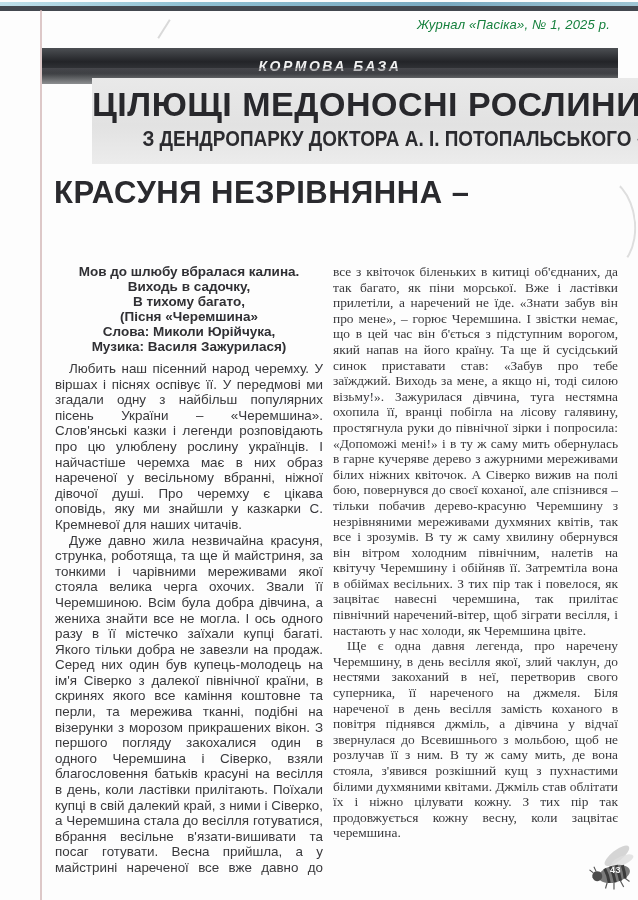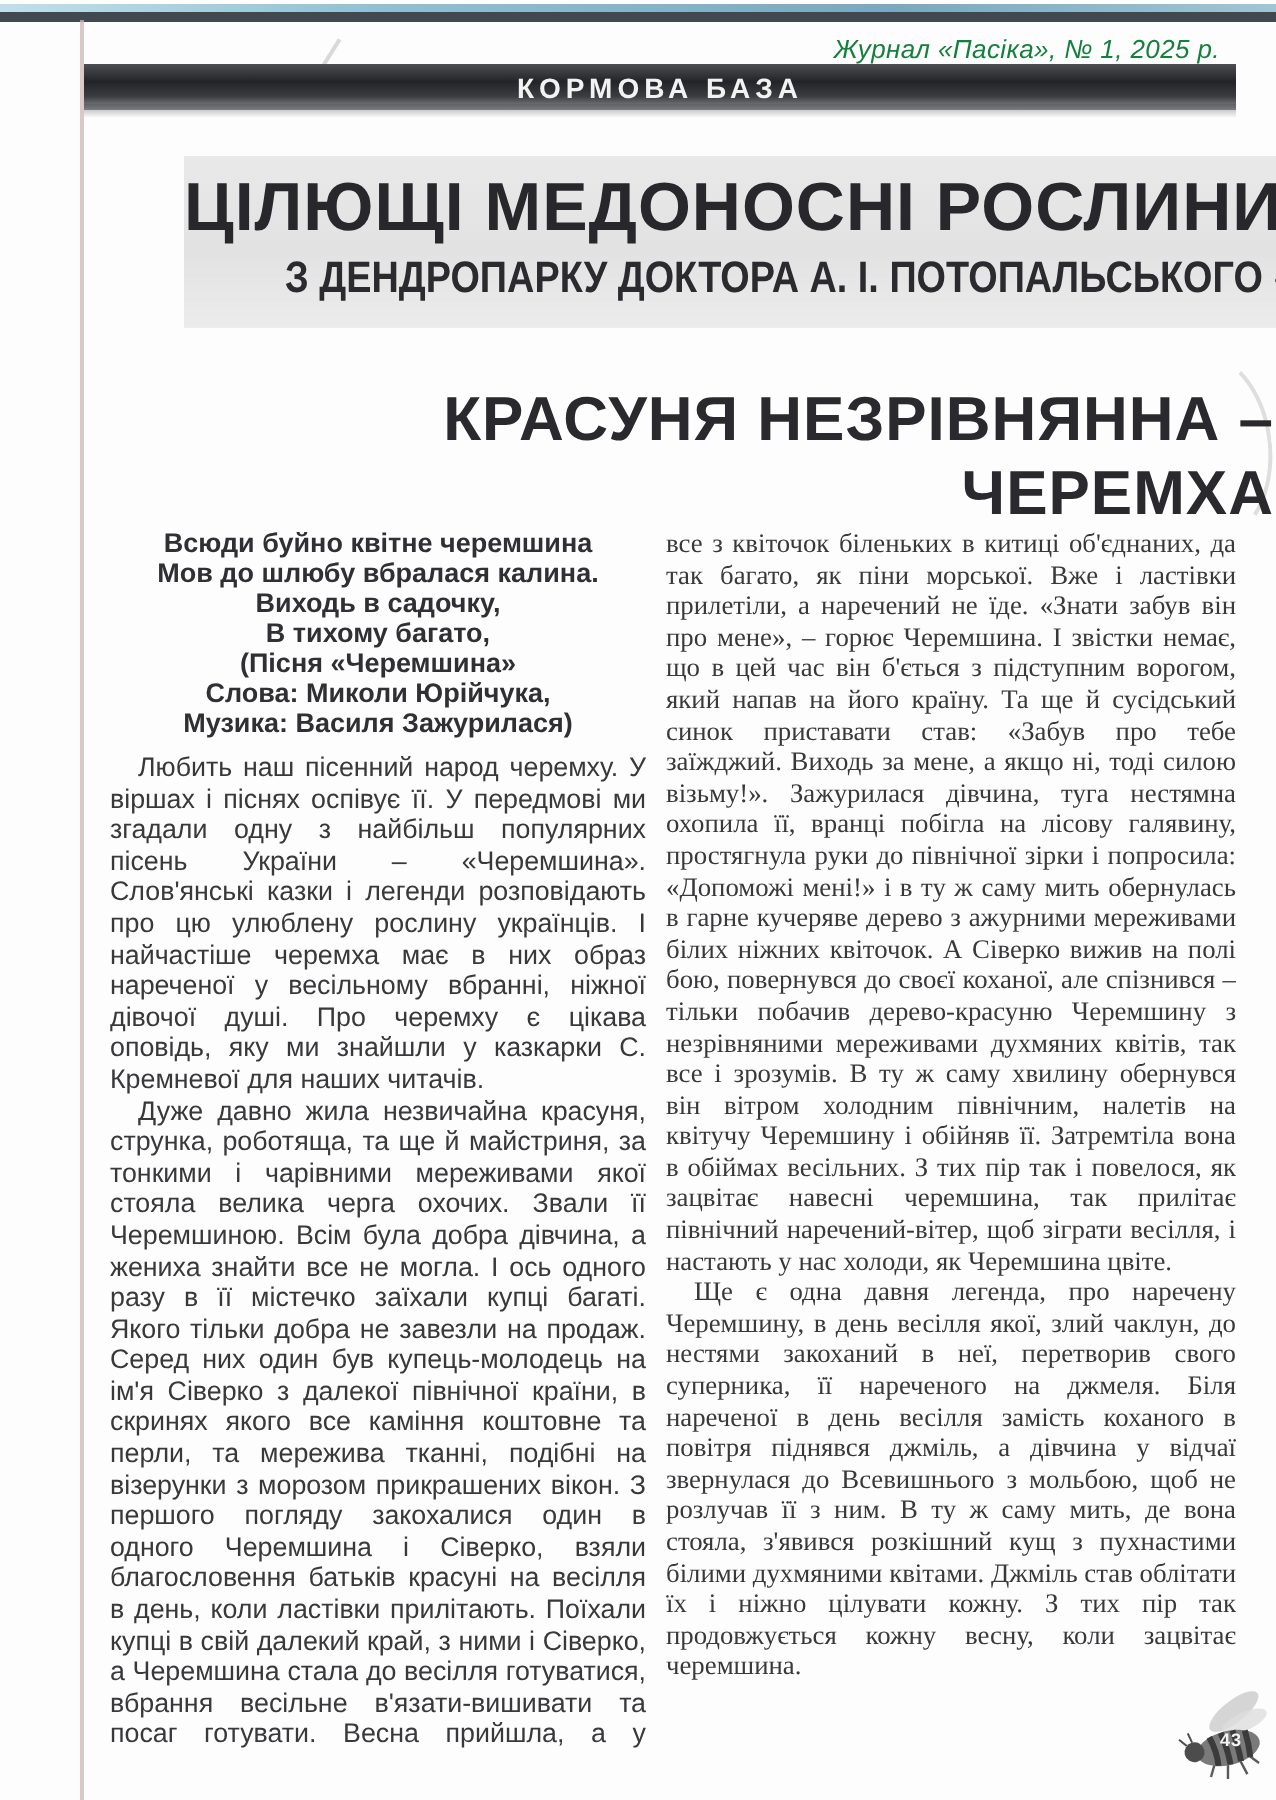--- a/index.html
+++ b/index.html
@@ -15,39 +15,39 @@
     border:2px solid transparent;border-right-color:#dedede;border-radius:50%;
     transform:rotate(-6deg);}
   .scratch{position:absolute;left:163px;top:18px;width:2px;height:22px;background:#d9d9d9;
     transform:rotate(32deg);}
 
   
   .journal-header{position:absolute;top:17px;right:28px;font-size:13px;font-style:italic;
     color:#15803d;letter-spacing:.2px;}
 
   
-  .banner{position:absolute;left:42px;top:32px;width:576px;height:23px;
+  .banner{position:absolute;left:42px;top:48px;width:576px;height:36px;
     background:linear-gradient(180deg,#4c4f53 0%,#232428 38%,#3a3c40 70%,#8d8f91 100%);
-    display:flex;align-items:center;justify-content:center;}
+    display:flex;align-items:center;justify-content:center;font-style:italic;}
   .banner::after{content:"";position:absolute;left:0;right:0;top:20px;height:7px;
     background:linear-gradient(180deg,rgba(90,90,95,.55),rgba(255,255,255,0));}
   .banner span{color:#f2f2f2;font-weight:bold;font-size:14px;letter-spacing:2.5px;}
 
   
   .title-block{position:absolute;left:54px;top:78px;width:566px;height:86px;
     background:linear-gradient(180deg,#e9e9e9 0%,#e2e2e2 55%,#ececec 100%);
     text-align:left;margin-left:38px;}
   .main-title{margin-top:6px;font-size:34px;font-weight:bold;color:#28282c;
     letter-spacing:.5px;line-height:40px;}
   .main-subtitle{display:inline-block;font-size:22px;font-weight:bold;color:#2b2b2f;
     transform:scaleX(.86);transform-origin:center;white-space:nowrap;line-height:30px;}
 
   
-  .article-title{position:absolute;left:54px;top:174px;width:566px;margin:17px;
-    text-align:right;font-size:31px;font-weight:bold;color:#2a2a2e;line-height:37px;
+  .article-title{position:absolute;left:54px;top:174px;width:566px;margin:0;
+    text-align:left;font-size:31px;font-weight:bold;color:#2a2a2e;line-height:37px;
     letter-spacing:.5px;}
 
   
   .columns{position:absolute;left:55px;top:264px;width:563px;height:612px;
     display:flex;gap:10px;overflow:hidden;}
   .col{color:#39393c;font-size:13.4px;line-height:15.6px;text-align:justify;}
   .col-left{width:268px;}
   .col-right{width:285px;font-family:Liberation Serif, serif;}
   .poem{text-align:center;font-weight:bold;color:#303034;line-height:15px;
     font-size:13.5px;margin-bottom:7px;}
@@ -75,26 +75,25 @@
 
   <div class="banner">
     <span>КОРМОВА БАЗА</span>
   </div>
 
   <div class="title-block">
     <div class="main-title">ЦІЛЮЩІ МЕДОНОСНІ РОСЛИНИ</div>
     <div class="main-subtitle">З ДЕНДРОПАРКУ ДОКТОРА А. І. ПОТОПАЛЬСЬКОГО «ПЕРЕМОГА»</div>
   </div>
 
-  <h1 class="article-title"><span>КРАСУНЯ НЕЗРІВНЯННА –</span><br><span>ЧЕРЕМХА</span></h1>
+  <h1 class="article-title"><span>КРАСУНЯ НЕЗРІВНЯННА –</span><br></h1>
 
   <div class="columns">
     <div class="col col-left">
       <div class="poem">
-        <div>Всюди буйно квітне черемшина</div>
         <div>Мов до шлюбу вбралася калина.</div>
         <div>Виходь в садочку,</div>
         <div>В тихому багато,</div>
         <div>(Пісня «Черемшина»</div>
         <div>Слова: Миколи Юрійчука,</div>
         <div>Музика: Василя Зажурилася)</div>
       </div>
       <p class="indent">Любить наш пісенний народ черемху. У віршах і піснях оспівує її. У передмові ми згадали одну з найбільш популярних пісень України – «Черемшина». Слов'янські казки і легенди розповідають про цю улюблену рослину українців. І найчастіше черемха має в них образ нареченої у весільному вбранні, ніжної дівочої душі. Про черемху є цікава оповідь, яку ми знайшли у казкарки С. Кремневої для наших читачів.</p>
       <p class="indent">Дуже давно жила незвичайна красуня, струнка, роботяща, та ще й майстриня, за тонкими і чарівними мереживами якої стояла велика черга охочих. Звали її Черемшиною. Всім була добра дівчина, а жениха знайти все не могла. І ось одного разу в її містечко заїхали купці багаті. Якого тільки добра не завезли на продаж. Серед них один був купець-молодець на ім'я Сіверко з далекої північної країни, в скринях якого все каміння коштовне та перли, та мережива тканні, подібні на візерунки з морозом прикрашених вікон. З першого погляду закохалися один в одного Черемшина і Сіверко, взяли благословення батьків красуні на весілля в день, коли ластівки прилітають. Поїхали купці в свій далекий край, з ними і Сіверко, а Черемшина стала до весілля готуватися, вбрання весільне в'язати-вишивати та посаг готувати. Весна прийшла, а у майстрині нареченої все вже давно до весілля готово, та ще й яке гарне, що такого ніхто ніколи не бачив і уявити не міг: полотно найтонше, як ніжна біла хмаринка, а мережива нав'язала краси небаченої – тонкі, ажурні,</p>
     </div>

